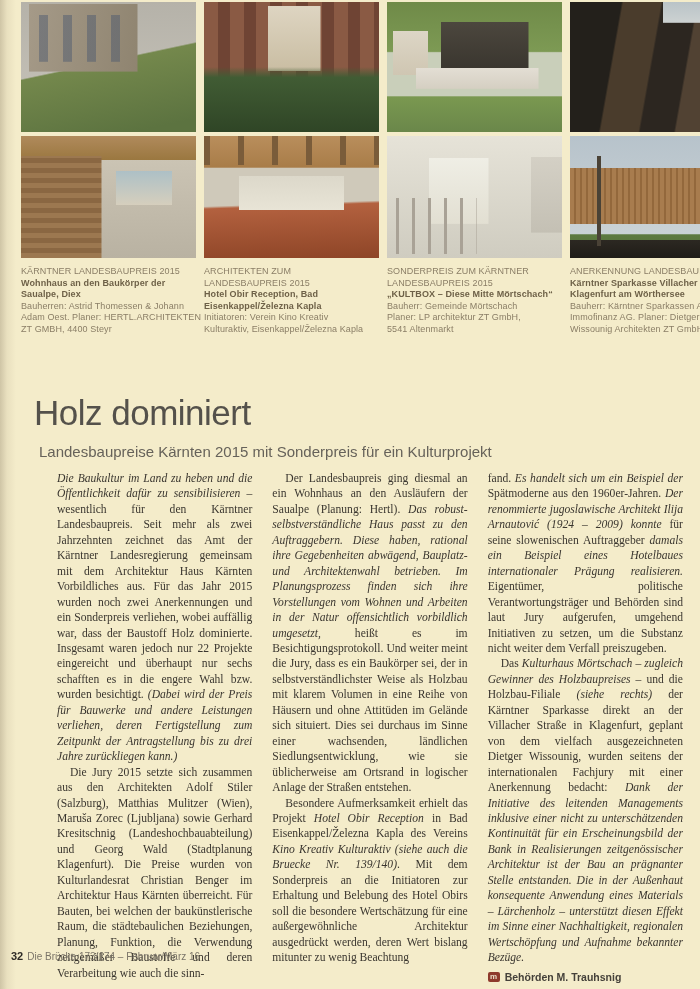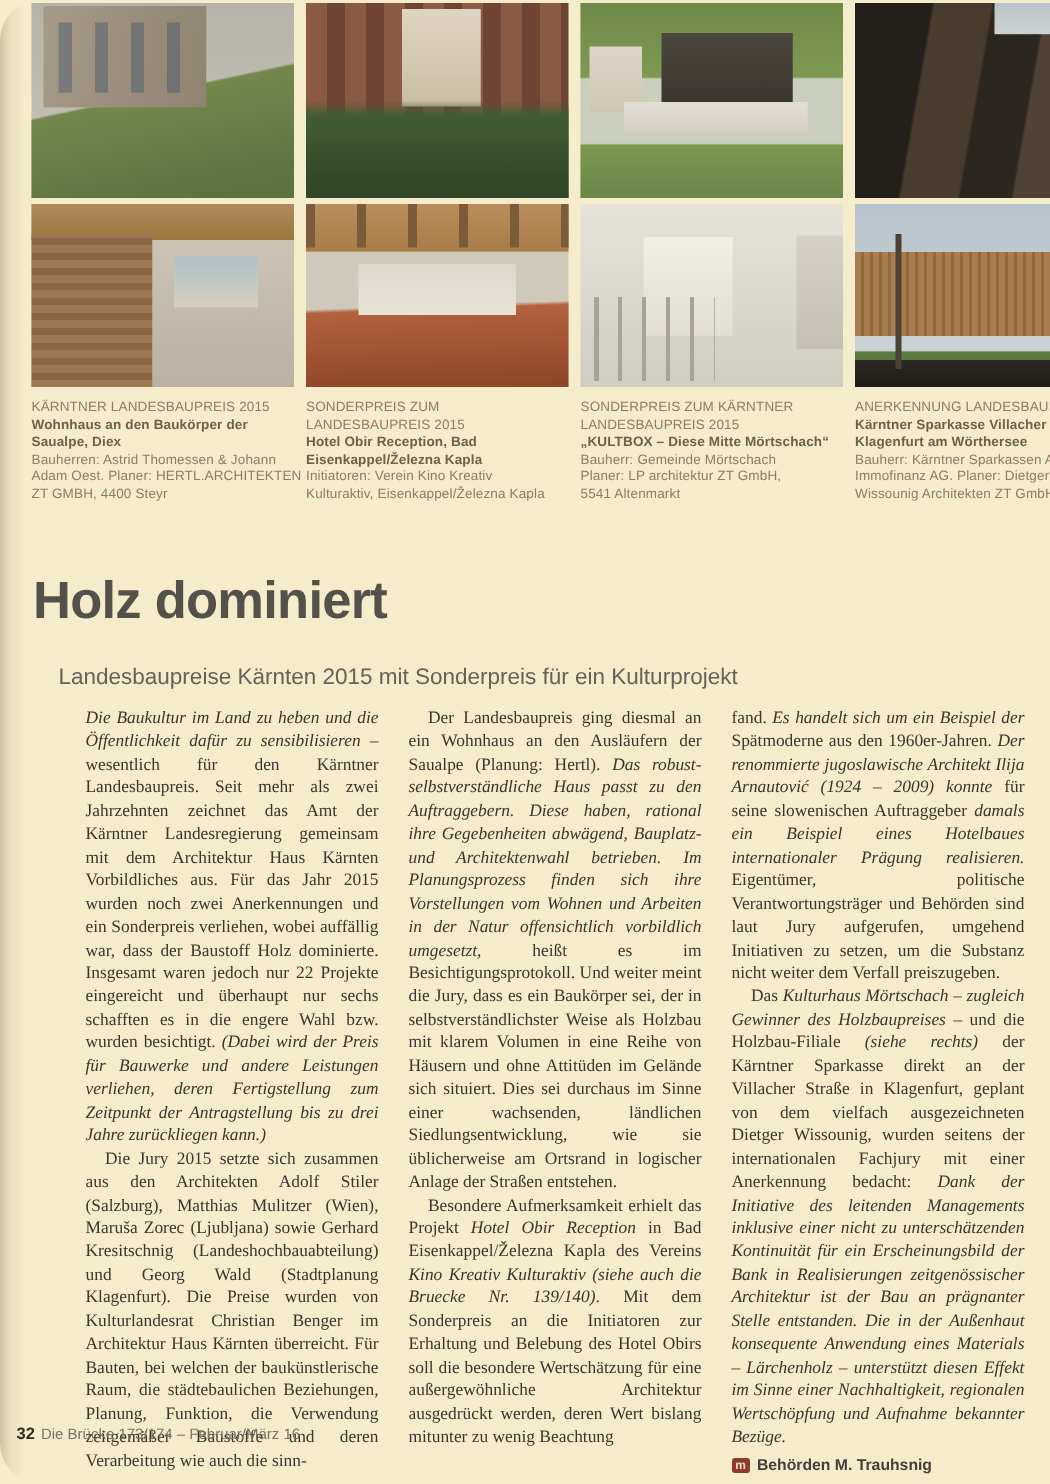--- a/index.html
+++ b/index.html
@@ -1,20 +1,20 @@
 <!DOCTYPE html>
 <html lang="de"><head>
 <meta charset="utf-8">
 <style>
   html,body{margin:0;padding:0;}
   body{width:700px;height:989px;overflow:hidden;position:relative;
        background:#f4ecca;
        font-family:"Liberation Sans",sans-serif;}
   .page{position:absolute;inset:0;
-        background:linear-gradient(90deg,#cfc5a6 0px,#e9e0bf 7px,#f4ecca 16px);border-radius:27px;}
+        background:linear-gradient(90deg,#cfc5a6 0px,#e9e0bf 7px,#f4ecca 16px);}
 
   
   .photos{position:absolute;left:21px;top:2px;display:grid;
           grid-template-columns:repeat(4,175px);column-gap:8px;row-gap:4px;}
   .ph{width:175px;}
   .r1{height:130px;}
   .r2{height:122px;}
 
   .p1a{background:
     repeating-linear-gradient(90deg,rgba(70,85,110,.45) 0 9px,rgba(0,0,0,0) 9px 24px) 22% 16%/52% 36% no-repeat,
@@ -60,22 +60,22 @@
     linear-gradient(#b7c3cb,#cfd6d8);}
 
   
   .captions{position:absolute;left:21px;top:266px;display:grid;
             grid-template-columns:repeat(4,175px);column-gap:8px;}
   .caption{font-size:9px;line-height:11.6px;color:#8a7e66;letter-spacing:.1px;}
   .caption div{white-space:nowrap;}
   .caption .b{font-weight:bold;color:#6e6148;}
 
   
-  .headline{position:absolute;left:22px;top:381px;margin:0;
-            font-size:35px;font-weight:bold;letter-spacing:-.5px;color:#54514b;}
+  .headline{position:absolute;left:22px;top:381px;margin:12px;
+            font-size:35px;font-weight:normal;letter-spacing:-.5px;color:#54514b;}
   .subheadline{position:absolute;left:23px;top:427px;margin:16px;
             font-size:15px;font-weight:normal;color:#66625a;}
 
   
   .article{position:absolute;left:57px;top:471px;width:626px;display:flex;gap:20px;
            font-family:"Liberation Serif",serif;font-size:11.6px;line-height:15.45px;
            color:#3a362f;text-align:justify;}
   .col{flex:1;min-width:0;}
   .col p{margin:0;}
   .col p.indent{text-indent:13px;}
@@ -108,21 +108,21 @@
   <div class="captions">
     <div class="caption">
         <div>KÄRNTNER LANDESBAUPREIS 2015</div>
         <div class="b">Wohnhaus an den Baukörper der</div>
         <div class="b">Saualpe, Diex</div>
         <div>Bauherren: Astrid Thomessen &amp; Johann</div>
         <div>Adam Oest. Planer: HERTL.ARCHITEKTEN</div>
         <div>ZT GMBH, 4400 Steyr</div>
       </div>
     <div class="caption">
-        <div>SONDERPREIS ZUM</div>
+        <div>ARCHITEKTEN ZUM</div>
         <div>LANDESBAUPREIS 2015</div>
         <div class="b">Hotel Obir Reception, Bad</div>
         <div class="b">Eisenkappel/Železna Kapla</div>
         <div>Initiatoren: Verein Kino Kreativ</div>
         <div>Kulturaktiv, Eisenkappel/Železna Kapla</div>
       </div>
     <div class="caption">
         <div>SONDERPREIS ZUM KÄRNTNER</div>
         <div>LANDESBAUPREIS 2015</div>
         <div class="b">„KULTBOX – Diese Mitte Mörtschach“</div>

